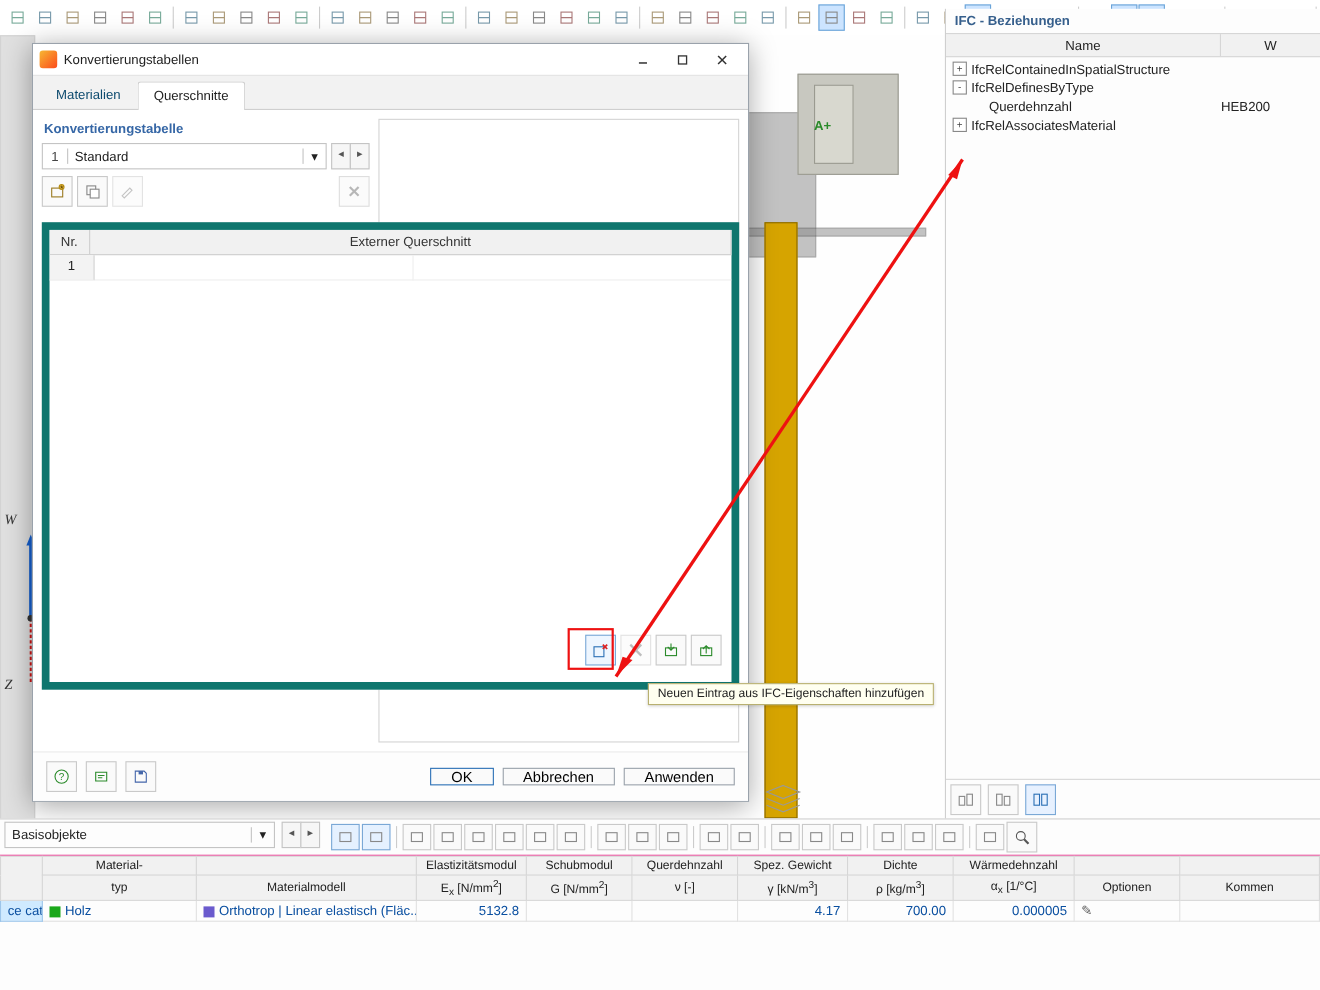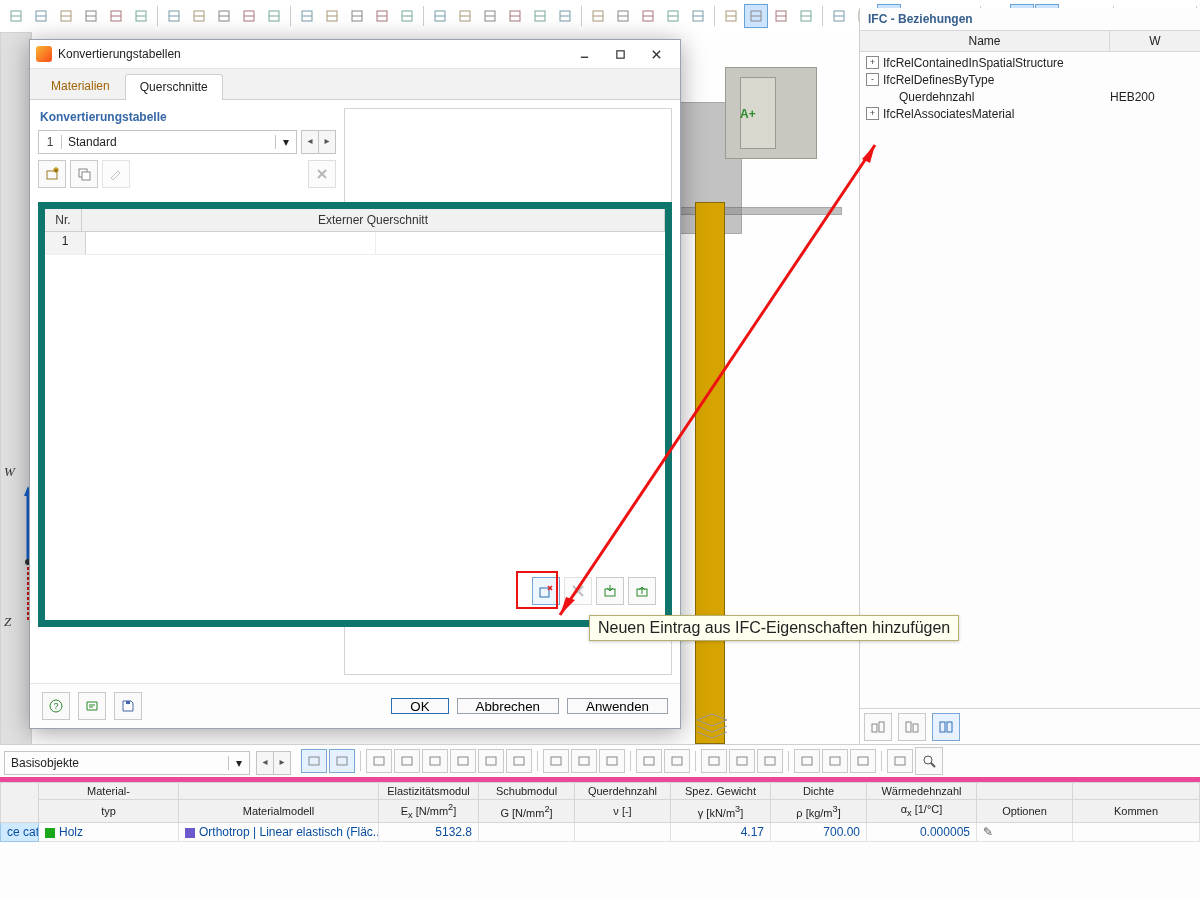--- a/index.html
+++ b/index.html
@@ -16,21 +16,21 @@
 .steel{position:absolute;background:#888;border:1px solid #555}
 .box3d{position:absolute;background:#c8c8c0;border:1px solid #9a9a90}
 
 .dialog{position:absolute;left:29px;top:39px;width:650px;height:688px;background:#fdfdfd;border:1px solid #9aa2ab;box-shadow:0 4px 24px rgba(0,0,0,.35);display:flex;flex-direction:column}
 .dlg-title{height:28px;display:flex;align-items:center;padding:0 6px;background:#fff;border-bottom:1px solid #e2e2e2}
 .dlg-title .ico{width:16px;height:16px;margin-right:6px;background:linear-gradient(135deg,#f7b733,#fc4a1a);border-radius:3px}
 .dlg-title .spacer{flex:1}
 .winbtn{width:34px;height:22px;display:flex;align-items:center;justify-content:center;border:1px solid transparent}
 .winbtn svg{width:11px;height:11px}
 .tabs{display:flex;background:#f2f2f2;border-bottom:1px solid #cfcfcf;padding:4px 6px 0 6px;gap:0}
-.tab{padding:5px 14px 6px;border:1px solid transparent;border-bottom:none;border-radius:3px 3px 0 0;color:#a16207}
+.tab{padding:5px 14px 6px;border:1px solid transparent;border-bottom:none;border-radius:3px 3px 0 0;color:#0c4a6e}
 .tab.active{background:#fff;border-color:#cfcfcf;color:#222;position:relative;top:1px}
 .dlg-body{flex:1;display:flex;gap:8px;padding:8px;background:#fff}
 .panel-left{width:298px;display:flex;flex-direction:column}
 .panel-right{flex:1;border:1px solid #d4d4d4;background:#fff}
 .group-title{color:#3667a6;font-weight:600;margin:2px 0 6px 2px}
 .combo{display:flex;align-items:center;border:1px solid #c4c4c4;height:22px}
 .combo .num{width:22px;text-align:center;border-right:1px solid #c4c4c4;color:#444}
 .combo .val{flex:1;padding:0 6px}
 .combo .dd{width:20px;text-align:center;border-left:1px solid #c4c4c4}
 .spin{display:inline-flex;margin-left:4px}
@@ -46,41 +46,41 @@
 .gh.c2{flex:1}
 .gh.c3{flex:1;border-right:none}
 .grid-row{display:flex}
 .gc{border-right:1px solid #eee;border-bottom:1px solid #eee;padding:2px 4px;height:18px}
 .gc.c1{width:32px;text-align:center;background:#f3f3f3;border-right:1px solid #d3d3d3}
 .gc.c2{flex:1}
 .gc.c3{flex:1;border-right:none}
 
 .row-actions{position:absolute;right:24px;bottom:78px;display:flex;gap:4px;align-items:center}
 .hl-box{position:absolute;right:122px;bottom:74px;width:38px;height:34px;border:2px solid #e11;}
-.tooltip2{position:absolute;left:559px;bottom:42px;background:#fffff0;border:1px solid #b8b070;padding:3px 8px;font-size:16px;white-space:nowrap;box-shadow:0 1px 3px rgba(0,0,0,.2)}
+.tooltip2{position:absolute;left:559px;bottom:42px;background:#fffff0;border:1px solid #b8b070;padding:3px 8px;font-size:11px;white-space:nowrap;box-shadow:0 1px 3px rgba(0,0,0,.2)}
 .dlg-footer{height:44px;display:flex;align-items:center;padding:0 12px;gap:8px;background:#fdfdfd;border-top:1px solid #e6e6e6}
 .dlg-footer .spacer{flex:1}
 .btn{height:16px;padding:0 18px;border:1px solid #9aa2ab;background:#fafafa}
 .btn.primary{border-color:#2a6fb5}
 
 .dock{position:absolute;right:0;top:8px;width:340px;bottom:155px;border-left:1px solid #cfcfcf;background:#fdfdfd;display:flex;flex-direction:column}
 .dock-title{padding:4px 8px;color:#365f8c;font-weight:600}
 .dock-head{display:flex;background:#f1f1f1;border-top:1px solid #d6d6d6;border-bottom:1px solid #d6d6d6}
 .dock-head .dh{flex:1;text-align:center;padding:3px 0;border-right:1px solid #d6d6d6}
 .dock-head .dh:last-child{flex:0 0 90px;border-right:none}
 .tree{padding:2px 0;font-size:12px}
 .trow{display:flex;align-items:center;height:17px}
 .tw{display:inline-flex;align-items:center}
 .tgl{width:11px;height:11px;border:1px solid #888;display:inline-flex;align-items:center;justify-content:center;font-size:9px;line-height:9px;margin-right:4px;color:#444;background:#fff}
 .trow .val{margin-left:auto;padding-right:10px;width:80px}
 .dock-bottom{margin-top:auto;border-top:1px solid #d6d6d6;padding:4px;display:flex;gap:6px}
 
 .settings{position:absolute;left:0;right:0;bottom:0;height:155px;border-top:1px solid #cfcfcf;background:#fdfdfd}
 .settings-title{padding:4px 6px;color:#333}
-.settings-bar{display:flex;align-items:flex-end;gap:2px;padding:2px 4px;border-bottom:5px solid #ec4899}
+.settings-bar{display:flex;align-items:flex-start;gap:2px;padding:2px 4px;border-bottom:1px solid #ec4899}
 .combo2{display:flex;align-items:center;border:1px solid #c4c4c4;height:22px;width:244px}
 .combo2 .val{flex:1;padding:0 6px}
 .combo2 .dd{width:20px;text-align:center;border-left:1px solid #c4c4c4}
 .stbl{width:100%;border-collapse:collapse;table-layout:fixed}
 .stbl th{background:#f1f1f1;border:1px solid #d6d6d6;font-weight:400;color:#222;padding:2px 4px;font-size:11px}
 .stbl td{border:1px solid #e2e2e2;padding:2px 6px;text-align:right;color:#0a4fa0;font-size:12px;white-space:nowrap;overflow:hidden}
 .stbl td.l{text-align:left}
 .swatch{display:inline-block;width:10px;height:10px;vertical-align:middle;margin-right:4px}
 
 .arrow{position:absolute;pointer-events:none}

